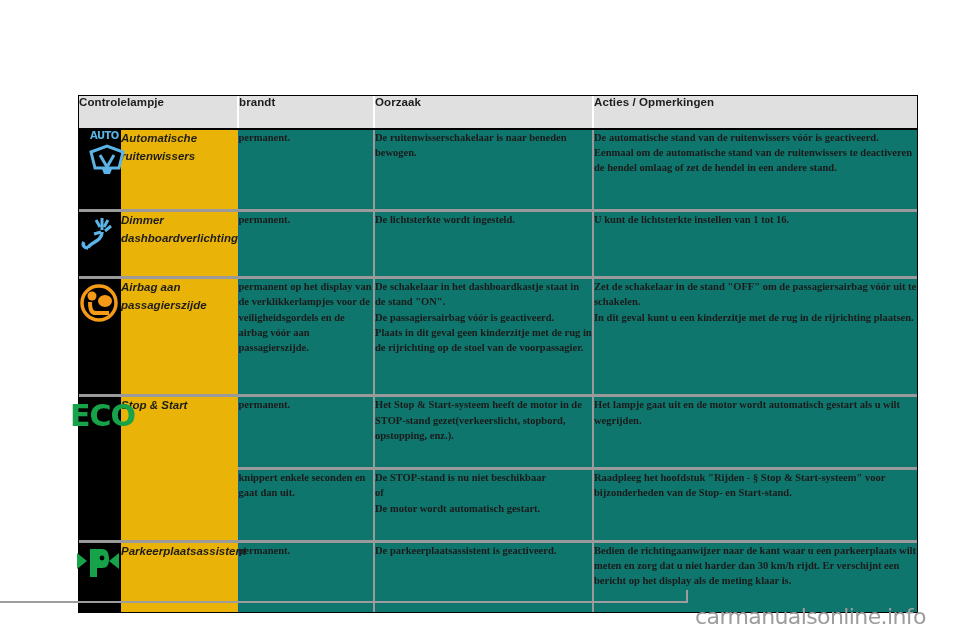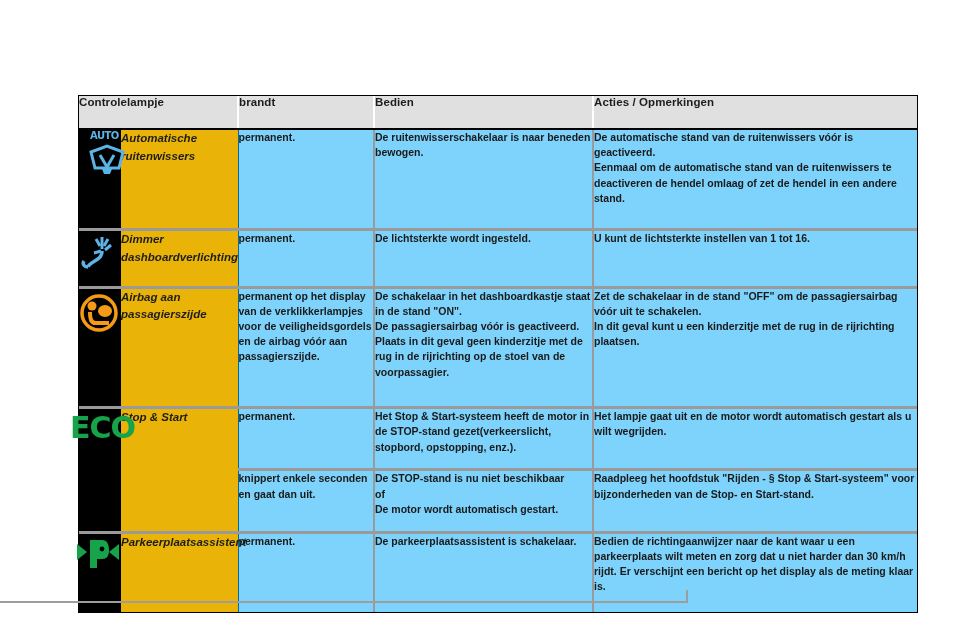--- a/index.html
+++ b/index.html
@@ -84,28 +84,29 @@
     color: #1d1d1b;
     font-size: 11.5px;
     font-weight: bold;
     line-height: 1.55;
     padding: 7px 6px 6px 8px;
     border-bottom: 3px solid #9a9a9a;
     border-right: 1px solid #0369a1;
     font-style: italic;
   }
   .cell-dark {
-    background: #7dd3fc;
+    background: #0f766e;
     color: #1a1a1a;
     font-size: 10.5px;
     font-weight: bold;
     line-height: 1.45;
     padding: 7px 8px 6px 8px;
     border-bottom: 3px solid #9a9a9a;
     border-right: 2px solid #9a9a9a;
+    font-family: Liberation Serif, serif;
   }
   .cell-dark.last { border-right: none; }
   .cell-dark.nobot, .cell-name.nobot, .cell-icon.nobot { border-bottom: none; }
 
   
   .subsep { border-bottom: 3px solid #9a9a9a; }
 
   
   .cell-name.tall { font-size: 11.5px; }
 
@@ -189,21 +190,21 @@
         <col class="c-icon">
           <col class="c-name">
           <col class="c-brandt">
           <col class="c-oorz">
           <col class="c-acties">
       </colgroup>
       <thead>
         <tr class="hdr">
           <th colspan="2">Controlelampje</th>
           <th>brandt</th>
-          <th>Bedien</th>
+          <th>Oorzaak</th>
           <th class="last">Acties / Opmerkingen</th>
         </tr>
       </thead>
       <tbody>
 
         <tr>
           <td class="cell-icon">
             <div class="icon-box">
               <div class="icon-auto-wiper">
                 <span class="auto-txt">AUTO</span>
@@ -303,24 +304,25 @@
                   <path d="M2 6 L12 14 L2 22 Z" fill="#16a34a"></path>
                   <path d="M44 6 L34 14 L44 22 Z" fill="#16a34a"></path>
                   <path d="M15 2 L15 30 L22 30 L22 21 L27 21 C32 21 34 18 34 12 C34 6 32 2 27 2 Z" fill="#16a34a"></path>
                   <circle cx="27" cy="11" r="2.4" fill="#000000"></circle>
                 </svg>
               </div>
             </div>
           </td>
           <td class="cell-name nobot">Parkeerplaatsassistent</td>
           <td class="cell-dark nobot">permanent.</td>
-          <td class="cell-dark nobot">De parkeerplaatsassistent is schakelaar.</td>
+          <td class="cell-dark nobot">De parkeerplaatsassistent is geactiveerd.</td>
           <td class="cell-dark last nobot">Bedien de richtingaanwijzer naar de kant waar u een parkeerplaats wilt meten en zorg dat u niet harder dan 30 km/h rijdt. Er verschijnt een bericht op het display als de meting klaar is.</td>
         </tr>
 
       </tbody>
     </table>
   </div>
 
   <div class="wm-rule-h"></div>
   <div class="wm-rule-v"></div>
+  <div class="watermark">carmanualsonline.info</div>
 
 </div>
 
 </body></html>

